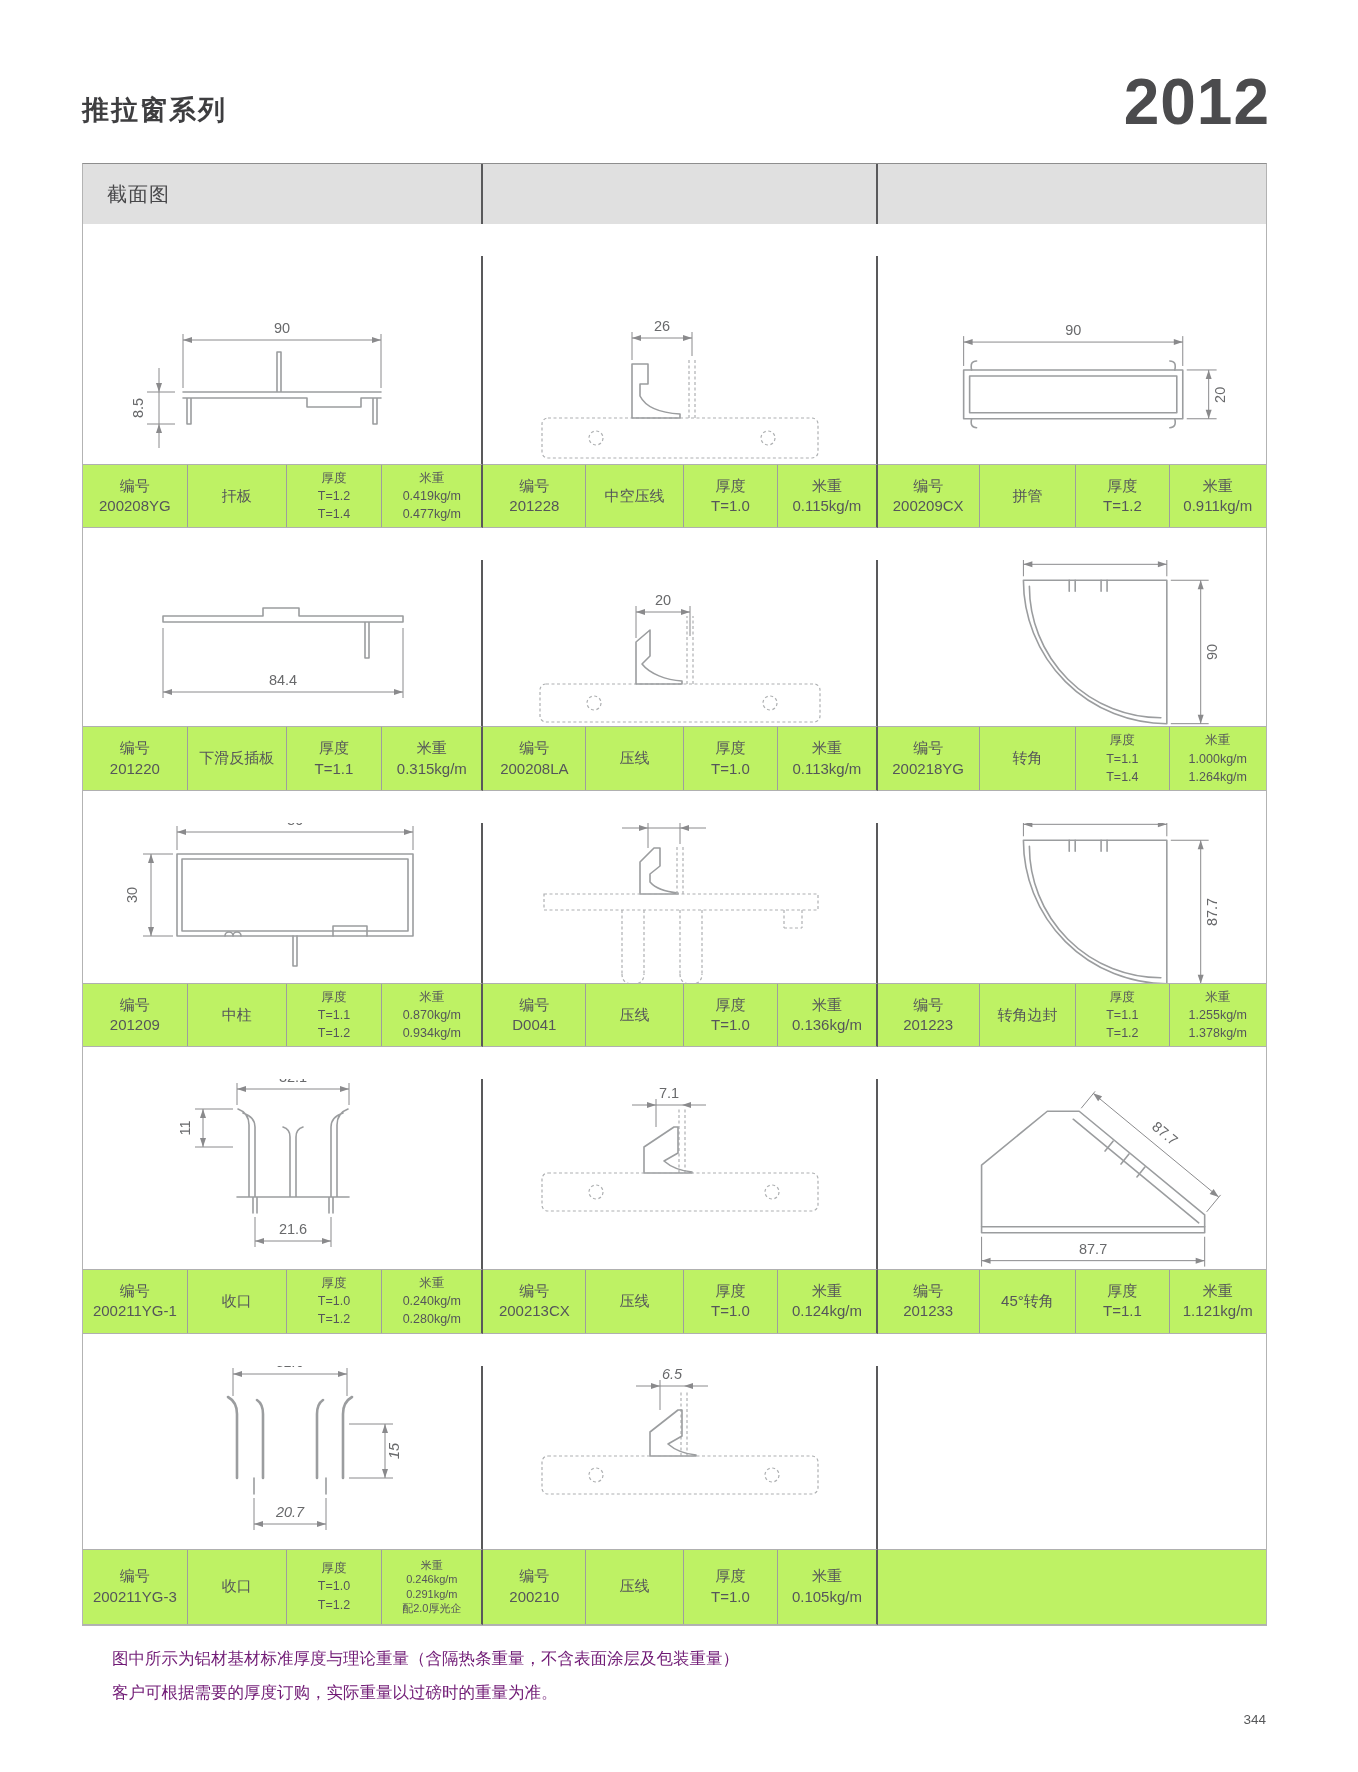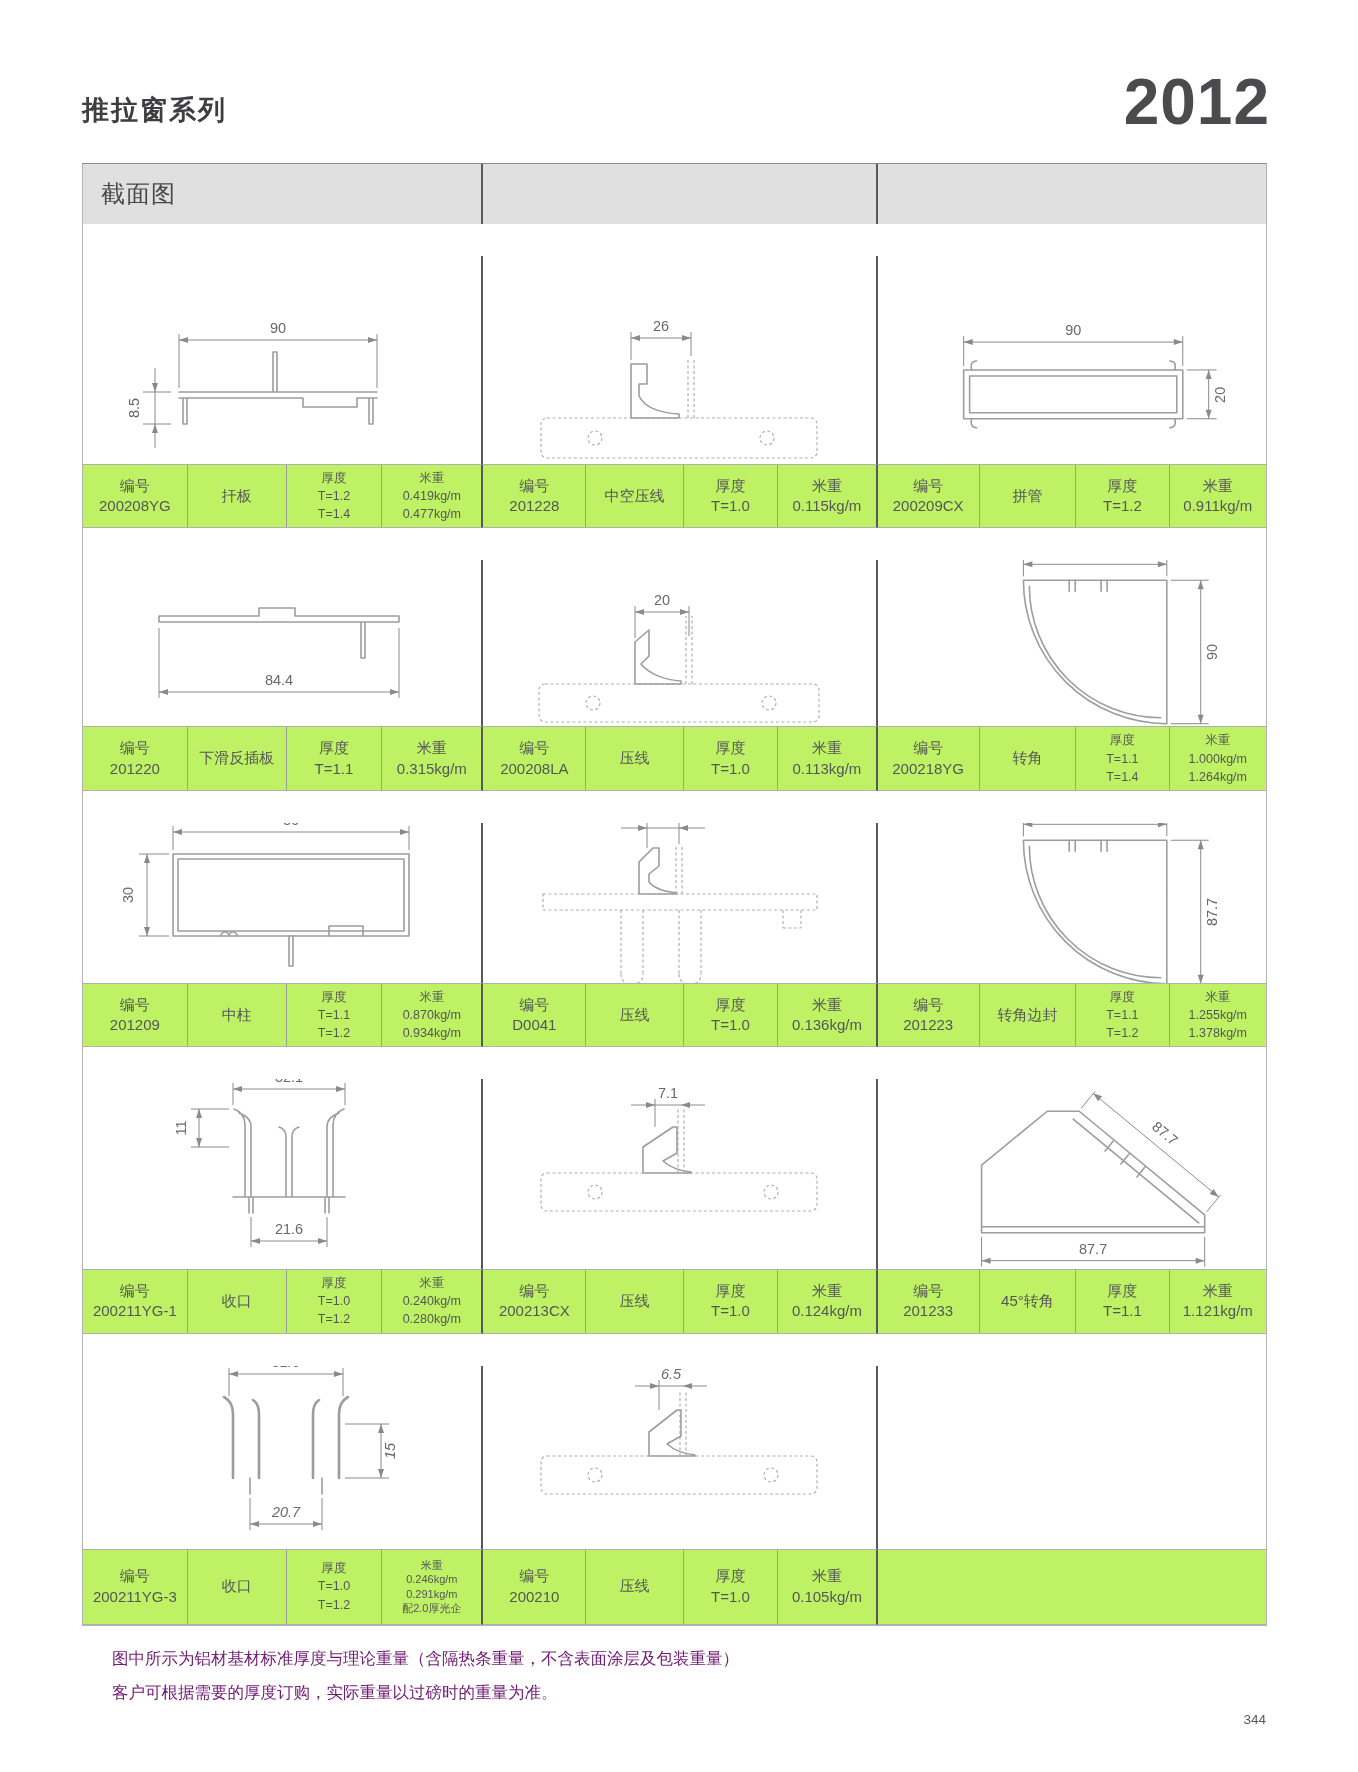--- a/index.html
+++ b/index.html
@@ -10,24 +10,24 @@
        display:flex;justify-content:space-between;align-items:flex-end;}
   .series{font-size:27px;font-weight:bold;color:#3e3e40;letter-spacing:2px;padding-bottom:6px;}
   .model{font-size:64px;font-weight:bold;color:#4b4b4d;line-height:1;letter-spacing:1px;}
   
   .ptable{position:absolute;left:82px;top:163px;width:1185px;
           border:1px solid #b3b3b3;border-top:1px solid #8e8e8e;box-sizing:border-box;}
   .trow{display:grid;grid-template-columns:1.015fr 1fr 0.985fr;}
   .trow>*{box-sizing:border-box;min-width:0;}
   .trow>*:not(:last-child){border-right:2px solid #59595b;}
   .rh{height:60px;}
-  .hband{background:#e0e0e0;display:flex;align-items:center;padding-left:18px;
-         font-size:24px;color:#48484a;letter-spacing:1px;}
+  .hband{background:#e0e0e0;display:flex;align-items:center;padding-left:24px;
+         font-size:20px;color:#48484a;letter-spacing:1px;}
   .rd1{height:240px;} .rd2{height:198px;} .rd3{height:192px;} .rd4{height:222px;} .rd5{height:215px;font-style:italic;}
-  .dcell{display:flex;align-items:center;justify-content:flex-start;overflow:hidden;background:#fff;margin-top:32px;}
+  .dcell{display:flex;align-items:center;justify-content:center;overflow:hidden;background:#fff;margin-top:32px;}
   .info{background:#bef264;display:grid;grid-template-columns:1.06fr 1fr 0.97fr 1fr;
         border-top:1px solid #b0b0b0;border-bottom:1px solid #b0b0b0;}
   .info.empty{display:block;}
   .ri .info{min-height:62px;} .ri5 .info{min-height:76px;}
   .ic{display:flex;flex-direction:column;justify-content:center;align-items:center;text-align:center;
       font-size:15px;line-height:1.35;color:#55565a;padding:4px 2px;border-right:1px solid #9e9e9e;}
   .ic:last-child{border-right:none;}
   .ic.dense{font-size:12.5px;line-height:1.45;}
   .ic.xdense{font-size:11px;line-height:1.3;}
   

